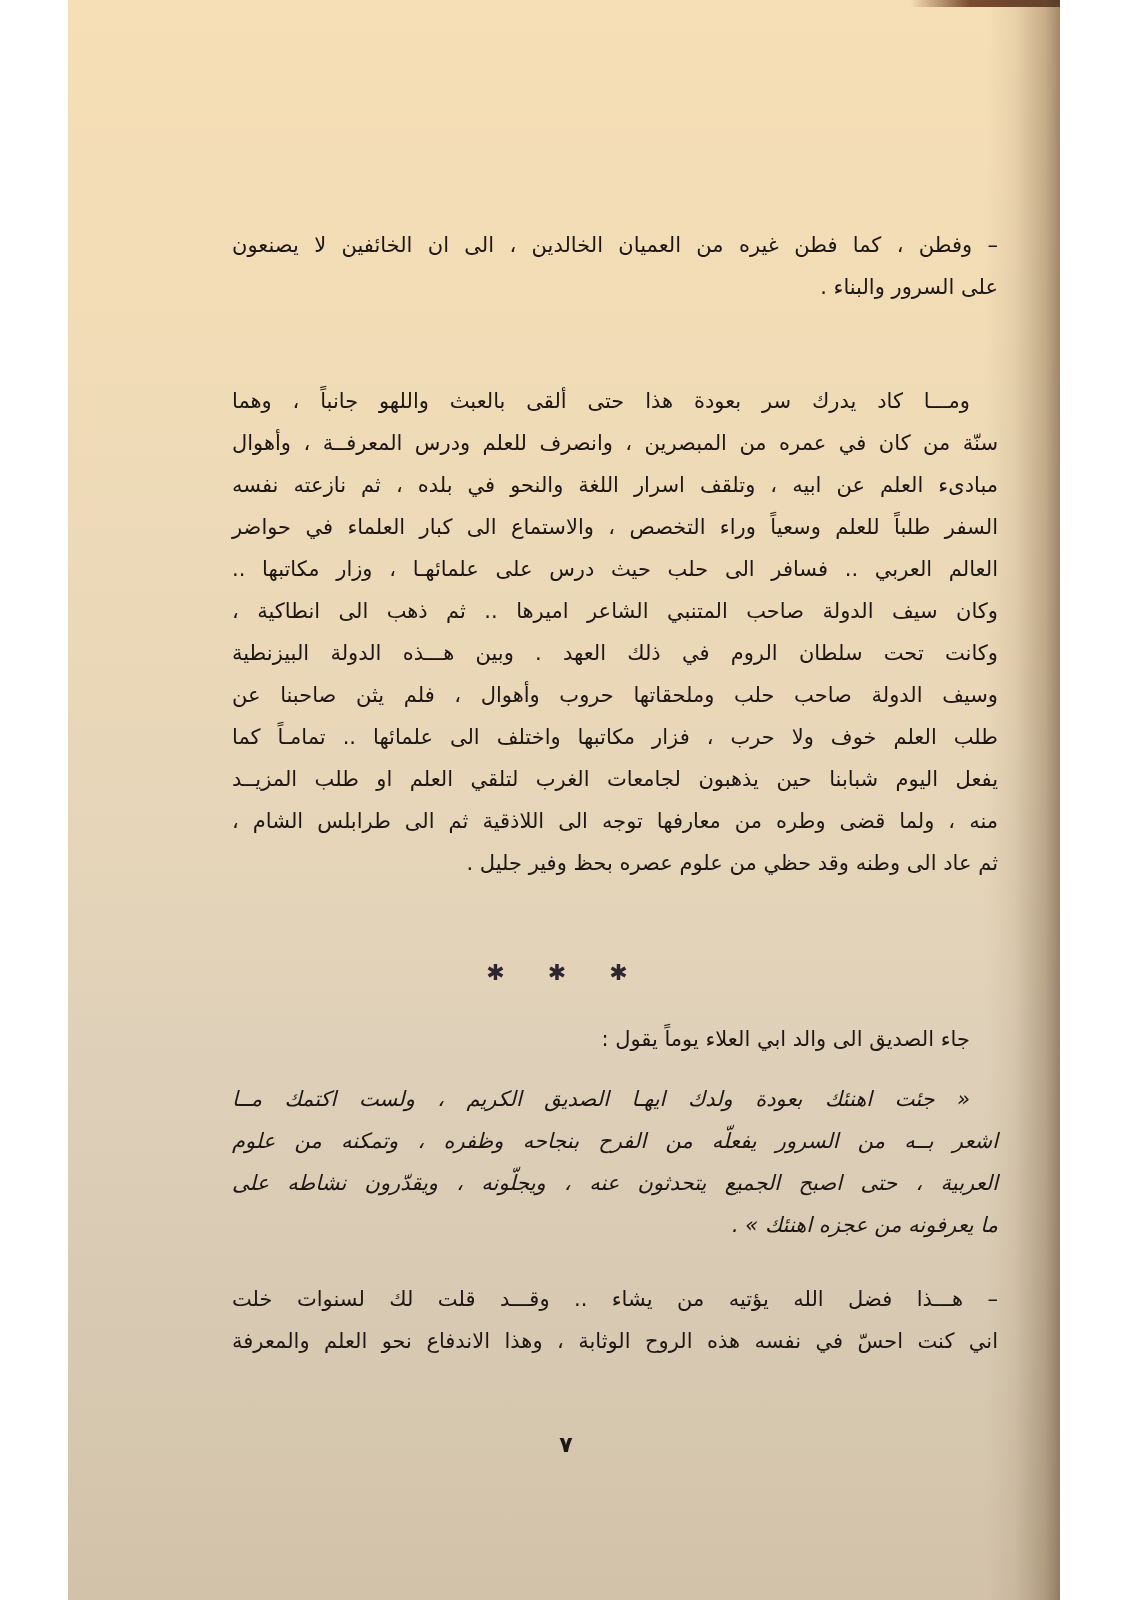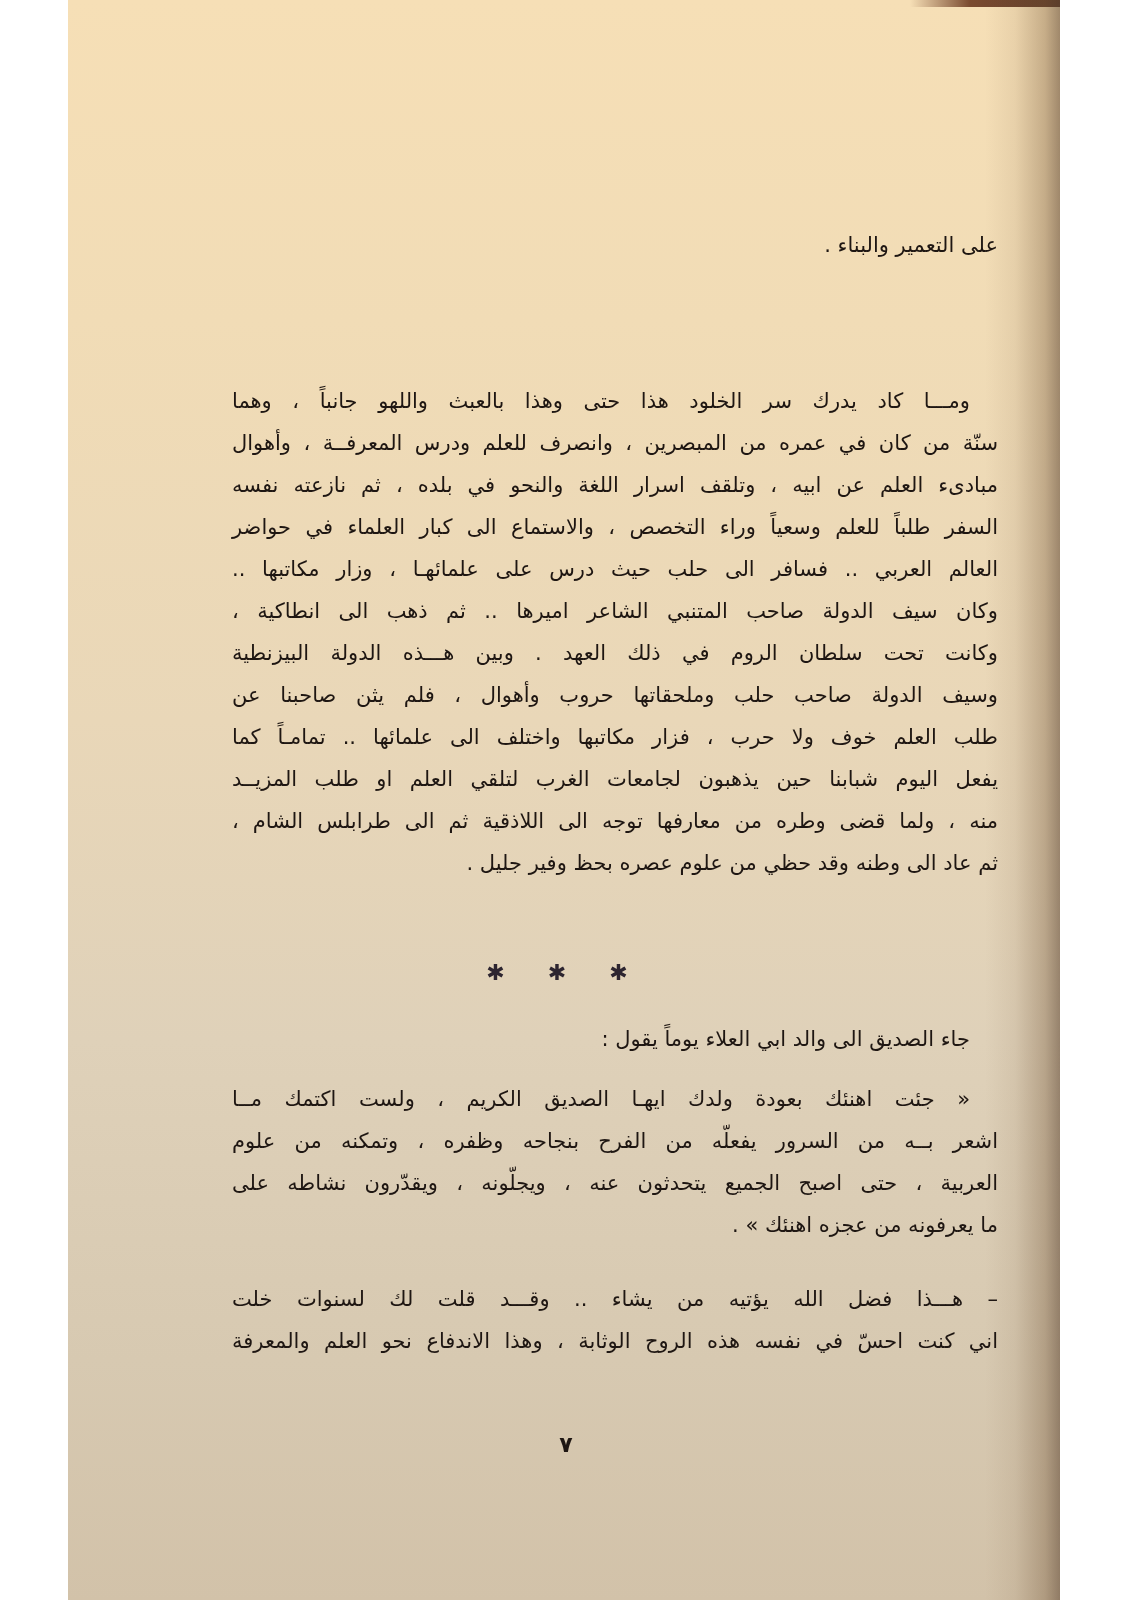--- a/index.html
+++ b/index.html
@@ -44,43 +44,44 @@
 <body>
 
 <div class="page">
   <div class="top-strip"></div>
   <div class="page-shade"></div>
 </div>
 
 <div class="text-block">
 
   <div class="para" style="top:224px;">
-    <span class="line last">على التعمير والبناء .</span>
+    <span class="line">– وفطن ، كما فطن غيره من العميان الخالدين ، الى ان الخائفين لا يصنعون</span>
+    <span class="line last">على السرور والبناء .</span>
   </div>
 
   <div class="para" style="top:380px;">
-    <span class="line indent">ومـــا كاد يدرك سر الخلود هذا حتى وهذا بالعبث واللهو جانباً ، وهما</span>
+    <span class="line indent">ومـــا كاد يدرك سر بعودة هذا حتى ألقى بالعبث واللهو جانباً ، وهما</span>
     <span class="line">سنّة من كان في عمره من المبصرين ، وانصرف للعلم ودرس المعرفــة ، وأهوال</span>
     <span class="line">مبادىء العلم عن ابيه ، وتلقف اسرار اللغة والنحو في بلده ، ثم نازعته نفسه</span>
     <span class="line">السفر طلباً للعلم وسعياً وراء التخصص ، والاستماع الى كبار العلماء في حواضر</span>
     <span class="line">العالم العربي .. فسافر الى حلب حيث درس على علمائهـا ، وزار مكاتبها ..</span>
     <span class="line">وكان سيف الدولة صاحب المتنبي الشاعر اميرها .. ثم ذهب الى انطاكية ،</span>
     <span class="line">وكانت تحت سلطان الروم في ذلك العهد . وبين هـــذه الدولة البيزنطية</span>
     <span class="line">وسيف الدولة صاحب حلب وملحقاتها حروب وأهوال ، فلم يثن صاحبنا عن</span>
     <span class="line">طلب العلم خوف ولا حرب ، فزار مكاتبها واختلف الى علمائها .. تمامـاً كما</span>
     <span class="line">يفعل اليوم شبابنا حين يذهبون لجامعات الغرب لتلقي العلم او طلب المزيــد</span>
     <span class="line">منه ، ولما قضى وطره من معارفها توجه الى اللاذقية ثم الى طرابلس الشام ،</span>
     <span class="line last">ثم عاد الى وطنه وقد حظي من علوم عصره بحظ وفير جليل .</span>
   </div>
 
   <div class="para" style="top:1018px;">
     <span class="line last indent">جاء الصديق الى والد ابي العلاء يوماً يقول :</span>
   </div>
 
-  <div class="para" style="top:1078px;">
+  <div class="para" style="top:1078px;font-style:italic;">
     <span class="line indent">« جئت اهنئك بعودة ولدك ايهـا الصديق الكريم ، ولست اكتمك مــا</span>
     <span class="line">اشعر بــه من السرور يفعلّه من الفرح بنجاحه وظفره ، وتمكنه من علوم</span>
     <span class="line">العربية ، حتى اصبح الجميع يتحدثون عنه ، ويجلّونه ، ويقدّرون نشاطه على</span>
     <span class="line last">ما يعرفونه من عجزه اهنئك » .</span>
   </div>
 
   <div class="para" style="top:1278px;">
     <span class="line">– هـــذا فضل الله يؤتيه من يشاء .. وقـــد قلت لك لسنوات خلت</span>
     <span class="line">اني كنت احسّ في نفسه هذه الروح الوثابة ، وهذا الاندفاع نحو العلم والمعرفة</span>
   </div>

